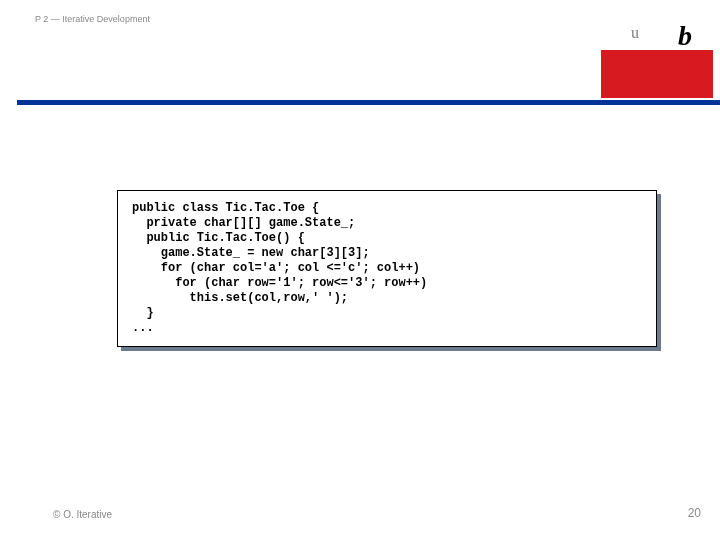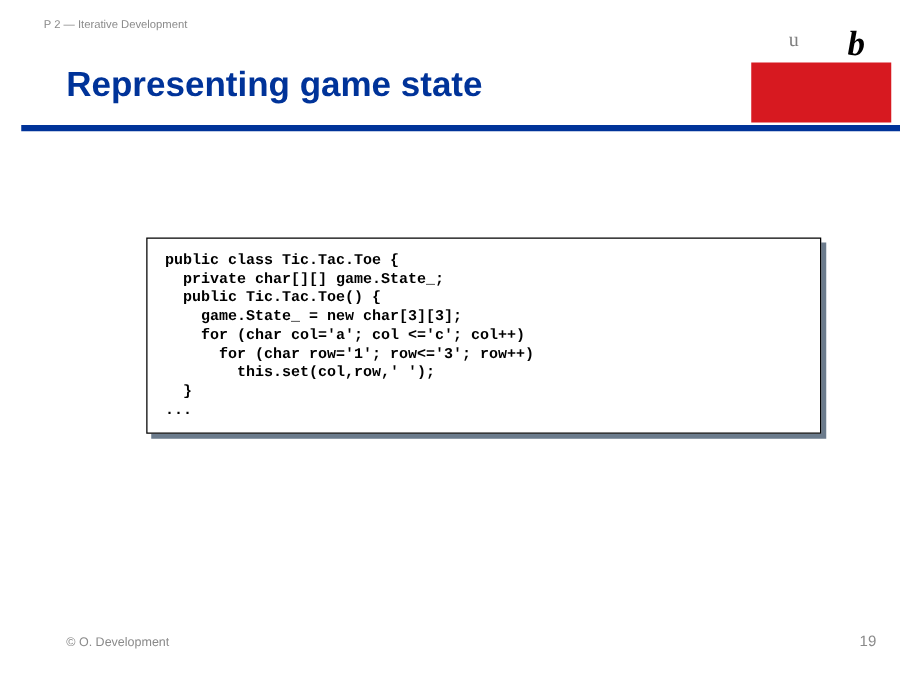--- a/index.html
+++ b/index.html
@@ -23,21 +23,20 @@
   .footer-left { position: absolute; bottom: 20px; left: 36px; font-size: 10px; color: #8a8a8a; }
   .footer-right { position: absolute; bottom: 20px; right: 36px; font-size: 12px; color: #8a8a8a; }
 </style>
 </head>
 <body>
 
 <div class="slide">
 
   <div class="top-band">
     <div class="breadcrumb">P 2 — Iterative Development</div>
-    <div class="title">Representing game state</div>
     <div class="logo-wrap">
       <span class="logo-u">u</span>
       <div class="logo-b-box">
         <span class="logo-b">b</span>
       </div>
       <div class="logo-red">
         <div class="logo-caption1">UNIVERSITÄT</div>
         <div class="logo-caption2">BERN</div>
       </div>
     </div>
@@ -53,16 +52,16 @@
   public Tic.Tac.Toe() {
     game.State_ = new char[3][3];
     for (char col='a'; col &lt;='c'; col++)
       for (char row='1'; row&lt;='3'; row++)
         this.set(col,row,' ');
   }
 ...</div>
     </div>
   </div>
 
-  <div class="footer-left">© O. Development</div>
-  <div class="footer-right">19</div>
+  <div class="footer-left">© O. Iterative</div>
+  <div class="footer-right">20</div>
 
 </div>
 
 </body></html>

